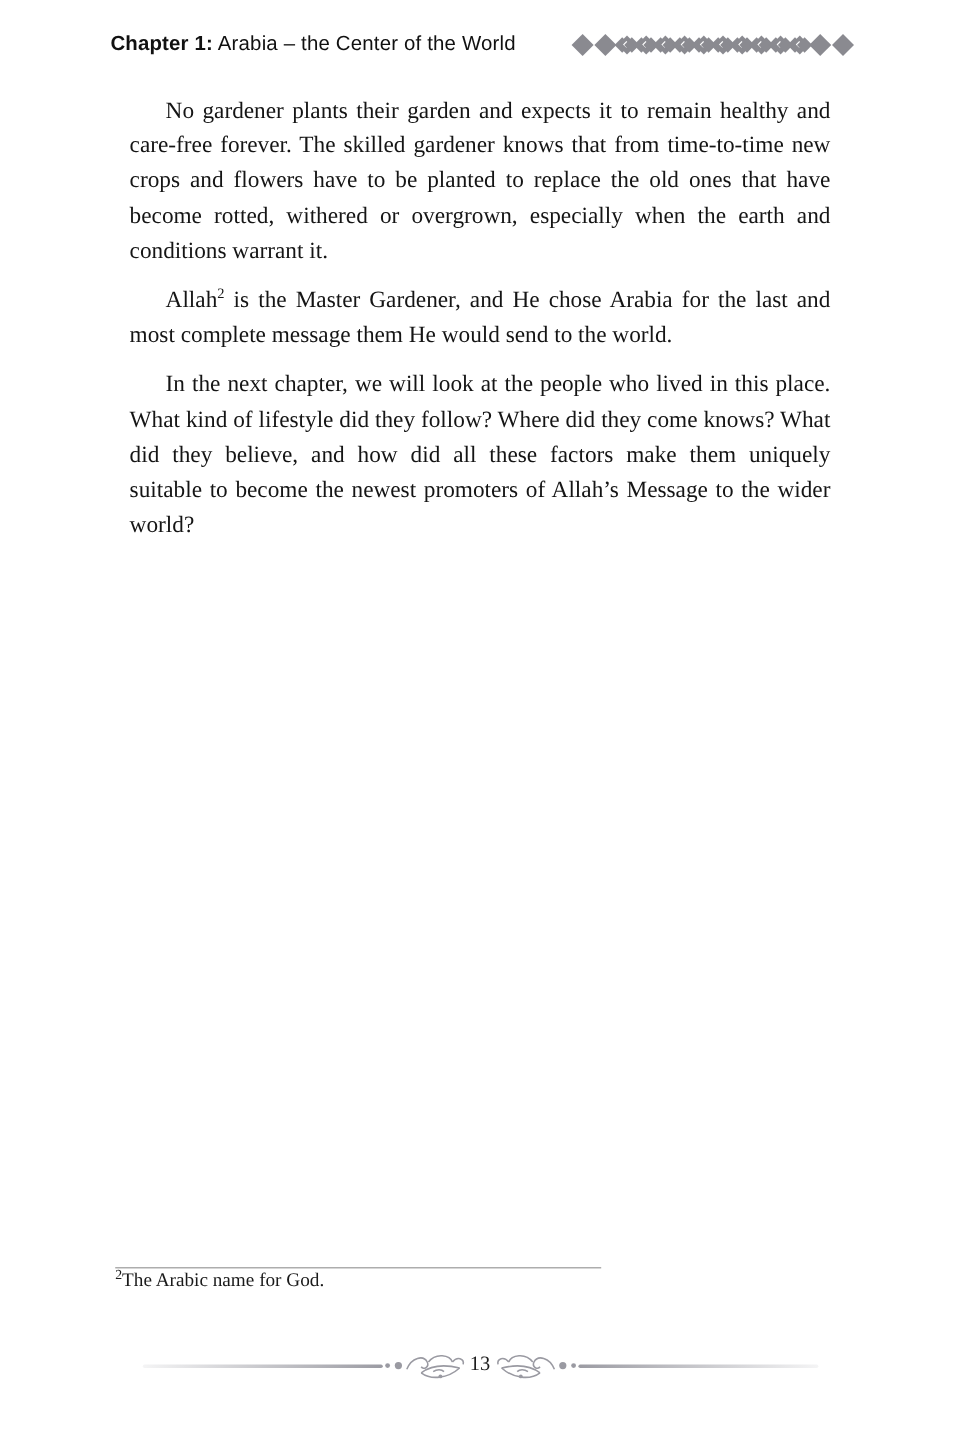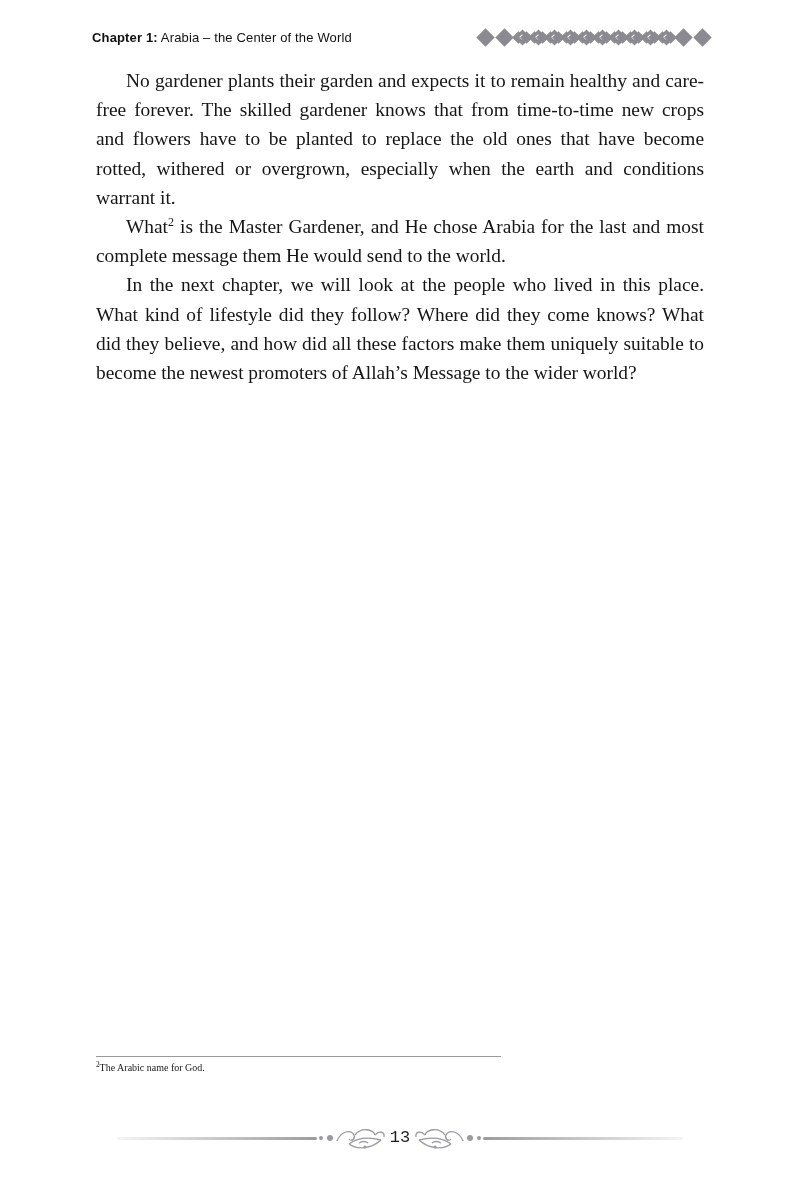--- a/index.html
+++ b/index.html
@@ -22,21 +22,21 @@
     left: 92px;
     top: 26px;
     width: 620px;
     height: 22px;
     display: flex;
     align-items: center;
     justify-content: space-between;
   }
   .rh-text {
     font-family: "Liberation Sans", "DejaVu Sans", sans-serif;
-    font-size: 13px;
+    font-size: 17px;
     letter-spacing: 0.15px;
     color: #111111;
     white-space: nowrap;
   }
   .rh-text .chap {
     font-weight: bold;
   }
 
   
   .ornament-band {
@@ -98,21 +98,21 @@
   }
 
   
   .body-text {
     position: absolute;
     left: 96px;
     top: 66px;
     width: 608px;
   }
   .body-text p {
-    margin: 0;
+    margin: 12px;
     text-align: justify;
     text-indent: 30px;
     font-size: 19.4px;
     line-height: 29.2px;
     color: #151515;
     -webkit-hyphens: none;
     hyphens: none;
   }
   .body-text p .fn {
     font-size: 0.62em;
@@ -127,21 +127,21 @@
     top: 1056px;
     width: 608px;
   }
   .footnote-rule {
     width: 405px;
     height: 1px;
     background: #9a9a9a;
     margin: 0 0 4px 0;
   }
   .footnote-text {
-    font-size: 10px;
+    font-size: 16px;
     line-height: 14px;
     color: #1a1a1a;
     font-family: "Liberation Serif", "DejaVu Serif", serif;
   }
   .footnote-text .fn {
     font-size: 0.72em;
     vertical-align: super;
     line-height: 0;
   }
 
@@ -177,21 +177,21 @@
     background: #9a9aa2;
     margin: 0 2px;
     flex: 0 0 auto;
   }
   .dot.sm { width: 4px; height: 4px; }
   .flourish {
     flex: 0 0 auto;
     line-height: 0;
   }
   .folio-num {
-    font-family: Liberation Mono, monospace;
+    font-family: Liberation Serif, serif;
     font-size: 17px;
     color: #1d1d1d;
     margin: 16px 3px;
     padding-bottom: 2px;
   }
 </style>
 </head>
 <body>
 
 <div class="running-head">
@@ -252,21 +252,21 @@
         <b></b>
         <s></s>
       </span>
     <span class="dia"></span>
     <span class="dia"></span>
   </div>
 </div>
 
 <div class="body-text">
   <p>No gardener plants their garden and expects it to remain healthy and care-free forever. The skilled gardener knows that from time-to-time new crops and flowers have to be planted to replace the old ones that have become rotted, withered or overgrown, especially when the earth and conditions warrant it.</p>
-  <p><span>What</span><span class="fn">2</span> <span>is the Master Gardener, and He chose Arabia for the last and most complete message them He would send to the world.</span></p>
+  <p><span>Allah</span><span class="fn">2</span> <span>is the Master Gardener, and He chose Arabia for the last and most complete message them He would send to the world.</span></p>
   <p>In the next chapter, we will look at the people who lived in this place. What kind of lifestyle did they follow? Where did they come knows? What did they believe, and how did all these factors make them uniquely suitable to become the newest promoters of Allah’s Message to the wider world?</p>
 </div>
 
 <div class="footnote">
   <div class="footnote-rule"></div>
   <div class="footnote-text"><span class="fn">2</span><span>The Arabic name for God.</span></div>
 </div>
 
 <div class="page-footer">
   <div class="folio-wrap">

